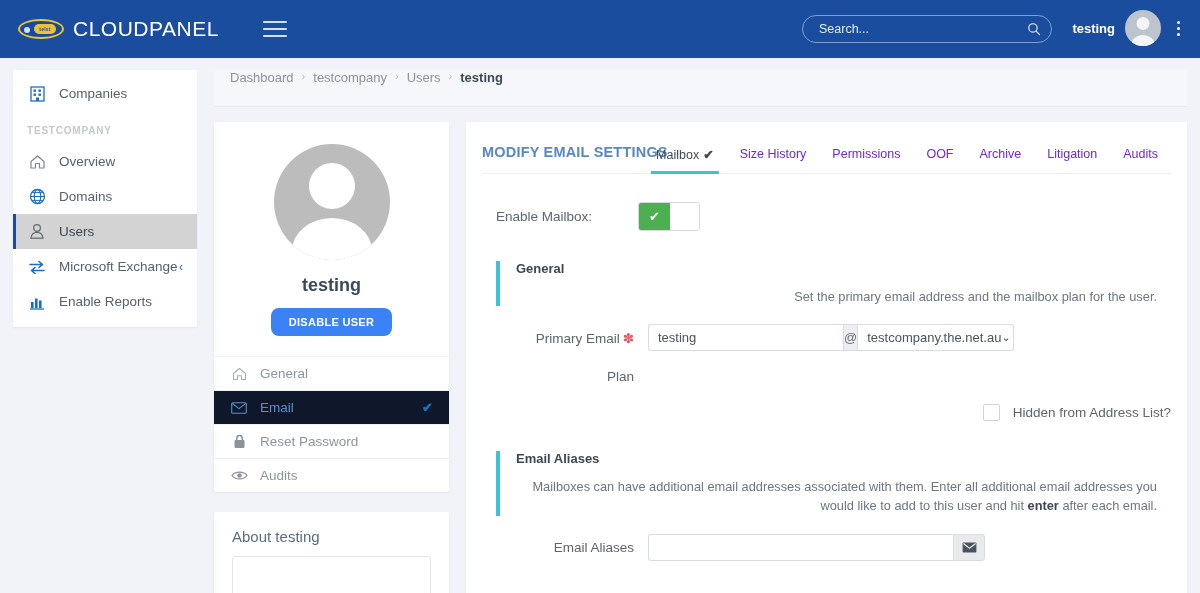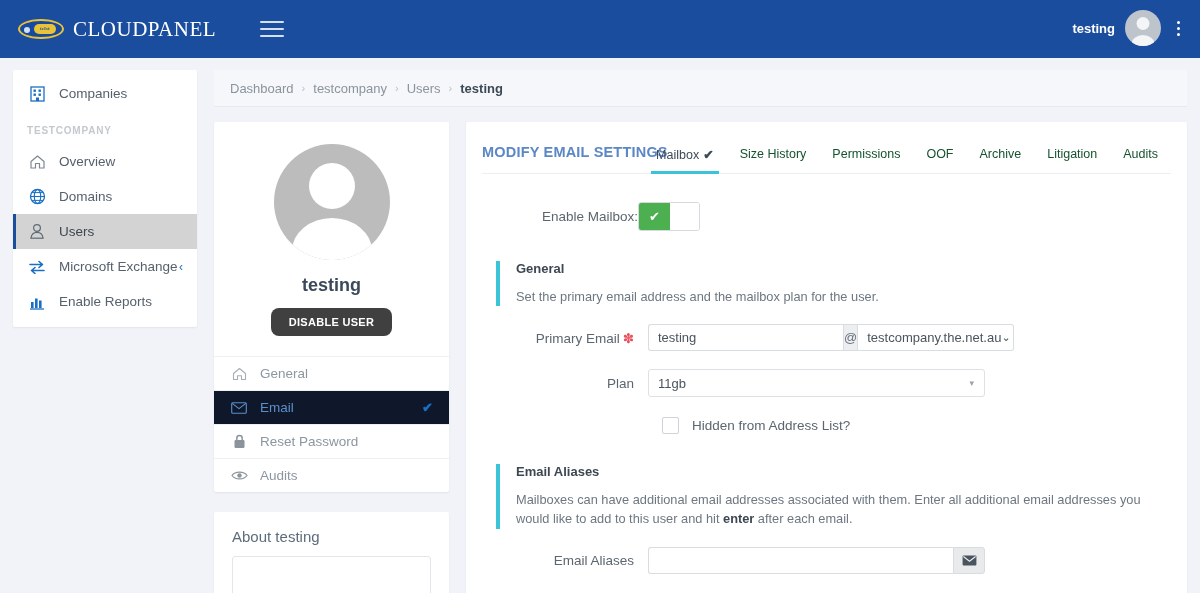--- a/index.html
+++ b/index.html
@@ -17,21 +17,20 @@
   .topbar {
     position: absolute; top: 0; left: 0;
     width: 1200px; height: 58px;
     background: #1a4d9e;
     display: flex; align-items: center;
   }
   .logo-wrap {
     display: flex; align-items: center;
     margin-left: 18px;
     cursor: pointer;
-    font-family: Liberation Serif, serif;
   }
   .logo-oval {
     width: 46px; height: 20px;
     border: 2px solid #e9c23a;
     border-radius: 50%;
     background: #174a9e;
     display: flex; align-items: center; justify-content: center;
     position: relative;
   }
   .logo-oval .dot {
@@ -117,21 +116,21 @@
     padding: 14px 14px 8px 14px; font-weight: bold;
   }
   .chev-left { margin-left: auto; color: #1a6fc4; font-size: 12px; }
 
   
   .crumbbar {
     position: absolute; left: 214px; top: 70px;
     width: 973px; height: 37px;
     background: #f6f7fa;
     border-bottom: 1px solid #e6e9ee;
-    display: flex; align-items: center;
+    display: flex; align-items: flex-start;
     padding-left: 16px;
     font-size: 13px;
   }
   .crumbbar a { color: #8b949d; text-decoration: none; cursor: pointer; }
   .crumbbar .sep { color: #b9c0c7; margin: 0 8px; font-size: 11px; }
   .crumbbar .cur { color: #3c4a56; font-weight: bold; }
 
   
   .usercard {
     position: absolute; left: 214px; top: 122px;
@@ -151,21 +150,21 @@
   .avatar-big .body {
     position: absolute; left: 50%; transform: translateX(-50%);
     bottom: -24px; width: 80px; height: 66px; border-radius: 50% 50% 0 0; background: #fff;
   }
   .uc-name {
     text-align: center; margin-top: 15px;
     font-size: 18px; font-weight: bold; color: #3b4a5a;
   }
   .uc-btn {
     display: block; margin: 12px auto 0 auto;
-    background: #404040; color: #fff; border: none;
+    background: #3b82f6; color: #fff; border: none;
     font-size: 11px; font-weight: bold; letter-spacing: .3px;
     padding: 8px 18px; border-radius: 8px; cursor: pointer;
     font-family: "Liberation Sans", sans-serif;
   }
   .uc-nav { margin-top: 20px; }
   .uc-nav-item {
     display: flex; align-items: center;
     height: 34px; padding: 0 16px;
     border-top: 1px solid #eef0f3;
     color: #8c96a0; font-size: 13.5px; cursor: pointer;
@@ -202,51 +201,51 @@
     display: flex; align-items: flex-end;
     height: 52px; border-bottom: 1px solid #eceef1;
     position: relative;
   }
   .mp-title {
     font-size: 14.5px; font-weight: bold; color: #5b87c5;
     letter-spacing: .2px; position: absolute; left: 0; bottom: 13px;
   }
   .mp-tabs { margin-left: auto; display: flex; align-items: flex-start; gap: 0; }
   .mp-tab {
-    font-size: 12.5px; color: #14532d; padding: 0 13px 11px 13px;
+    font-size: 12.5px; color: #6d28d9; padding: 0 13px 11px 13px;
     cursor: pointer; position: relative; white-space: nowrap;
   }
   .mp-tab.active { color: #3c4a56; }
   .mp-tab.active:after {
     content: ""; position: absolute; left: 8px; right: 8px; bottom: -1px;
     height: 3px; background: #3bc4d8;
   }
   .mp-tab .tick { margin-left: 4px; font-weight: bold; }
 
   .row-toggle {
     display: flex; align-items: center; margin-top: 28px; padding-left: 14px;
   }
-  .toggle-label { width: 142px; text-align: right; font-size: 13.5px;
+  .toggle-label { width: 142px; font-size: 13.5px;
                   color: #5c666f; }
   .toggle {
     width: 62px; height: 29px; border: 1px solid #d6dadf;
     border-radius: 3px; display: flex; overflow: hidden; cursor: pointer;
   }
   .toggle .on {
     width: 31px; background: #4caf50; color: #fff;
     display: flex; align-items: center; justify-content: center; font-size: 13px;
   }
   .toggle .off { flex: 1; background: #fff; }
 
   .section {
     margin-top: 30px; margin-left: 14px; margin-right: 14px;
     border-left: 4px solid #3bc4d8; padding-left: 16px;
   }
   .sec-title { font-size: 13px; font-weight: bold; color: #3d4752; }
-  .sec-desc { font-size: 12.8px; color: #6d7781; margin-top: 11px; line-height: 1.5; }
+  .sec-desc { font-size: 12.8px; color: #6d7781; margin-top: 11px; line-height: 1.5; text-align: right; }
   .sec-desc b { color: #3d4752; }
 
   .frow { display: flex; align-items: center; margin-top: 18px; }
   .flabel {
     width: 166px; text-align: right; padding-right: 14px;
     font-size: 13.5px; color: #5c666f; flex: none;
   }
   .req { color: #e8505b; margin-left: 3px; }
   .inputgroup { display: flex; width: 337px; height: 27px; }
   .inputgroup input {
@@ -265,21 +264,21 @@
     display: flex; align-items: center; padding: 0 8px 0 9px;
     font-size: 13px; color: #4a545e; cursor: pointer;
   }
   .domsel .cv { margin-left: auto; font-size: 11px; color: #41505e; }
   .plansel {
     width: 337px; height: 28px; border: 1px solid #dde1e6; border-radius: 3px;
     display: flex; align-items: center; padding: 0 10px 0 9px;
     font-size: 13px; color: #4a545e; background: #fff; cursor: pointer;
   }
   .plansel .cv { margin-left: auto; font-size: 9px; color: #9aa3ab; }
-  .checkrow { display: flex; align-items: center; margin-top: 20px; padding-left: 180px; }
+  .checkrow { display: flex; align-items: center; margin-top: 20px; padding-left: 180px; justify-content: flex-end; }
   .cbox {
     width: 17px; height: 17px; border: 1px solid #cdd3d9;
     border-radius: 2px; background: #fff; cursor: pointer; flex: none;
   }
   .cblabel { margin-left: 13px; font-size: 13.5px; color: #5c666f; }
 
   .aliasgroup { display: flex; width: 337px; height: 27px; }
   .aliasgroup input {
     flex: 1; border: 1px solid #d8dde2; border-right: none;
     border-radius: 3px 0 0 3px; padding: 0 9px; font-size: 13px;
@@ -301,20 +300,27 @@
       <span class="pill">telst</span>
     </span>
     <span class="logo-text">CLOUDPANEL</span>
   </div>
   <div class="hamburger">
     <span></span>
       <span></span>
       <span></span>
   </div>
 
+  <div class="search-box">
+    <input placeholder="Search..." style="">
+    <svg class="search-icon" viewBox="0 0 20 20">
+      <circle cx="8.5" cy="8.5" r="6" fill="none" stroke="#ffffff" stroke-width="1.6"></circle>
+      <line x1="13" y1="13" x2="18" y2="18" stroke="#ffffff" stroke-width="1.6" stroke-linecap="round"></line>
+    </svg>
+  </div>
 
   <div class="user-area">
     <span class="user-name">testing</span>
     <span class="avatar-sm">
       <span class="head"></span>
         <span class="body"></span>
     </span>
     <span class="kebab">
       <i></i>
         <i></i>
@@ -503,24 +509,20 @@
       <div class="at-addon">@</div>
       <div class="domsel">
         <span>testcompany.the.net.au</span>
         <span class="cv">⌄</span>
       </div>
     </div>
   </div>
 
   <div class="frow">
     <div class="flabel">Plan</div>
-    <div class="plansel">
-      <span>11gb</span>
-      <span class="cv">▾</span>
-    </div>
   </div>
 
   <div class="checkrow">
     <div class="cbox"></div>
     <div class="cblabel">Hidden from Address List?</div>
   </div>
 
   <div class="section">
     <div class="sec-title">Email Aliases</div>
     <div class="sec-desc">

